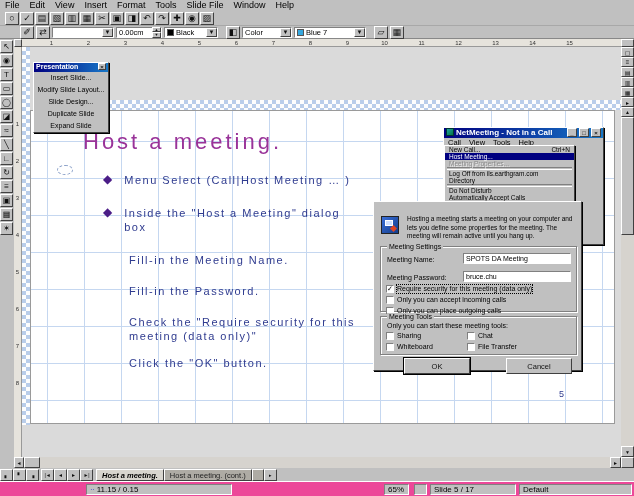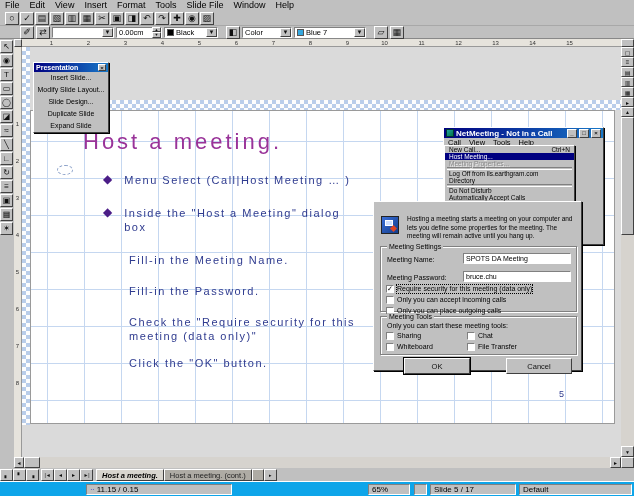--- a/index.html
+++ b/index.html
@@ -3,21 +3,21 @@
 <meta charset="utf-8">
 <style>
   *{margin:0;padding:0;box-sizing:border-box;}
   html,body{width:634px;height:496px;}
   body{font-family:"Liberation Sans",sans-serif;background:#c0c0c0;position:relative;overflow:hidden;}
   .abs{position:absolute;}
   .raised{background:#c0c0c0;border:1px solid;border-color:#ffffff #404040 #404040 #ffffff;}
   .sunken{border:1px solid;border-color:#808080 #ffffff #ffffff #808080;background:#ffffff;}
   .btn{display:flex;align-items:center;justify-content:center;font-size:8px;color:#111;cursor:default;}
   .icn{width:14px;height:13px;font-size:9px;}
-  .titlebar{background:linear-gradient(90deg,#000080,#1878c8);color:#fff;font-weight:bold;font-size:8px;display:flex;align-items:center;padding:0 2px;gap:2px;}
+  .titlebar{background:linear-gradient(90deg,#000080,#1878c8);color:#fff;font-weight:bold;font-size:8px;display:flex;align-items:flex-start;padding:0 2px;gap:2px;}
   .checker{background-color:#fdfdfd;background-image:
     linear-gradient(45deg,#b9cdea 25%,transparent 25%,transparent 75%,#b9cdea 75%),
     linear-gradient(45deg,#b9cdea 25%,transparent 25%,transparent 75%,#b9cdea 75%);
     background-size:8px 8px;background-position:0 0,4px 4px;}
   
   #menubar{left:0;top:0;width:634px;height:11px;display:flex;align-items:center;font-size:9px;background:#c0c0c0;}
   #menubar .mi{padding:16px 5px;line-height:11px;}
   
   #funcbar{left:0;top:11px;width:634px;height:15px;display:flex;align-items:center;background:#c0c0c0;border-bottom:1px solid #a8a8a8;}
   #urlcombo{margin-left:2px;width:230px;height:12px;display:flex;}
@@ -58,21 +58,21 @@
   #vviews{left:621px;top:47px;width:13px;display:flex;flex-direction:column;}
   #vviews .btn{height:10px;font-size:6px;}
   #hscroll{left:14px;top:457px;width:607px;height:11px;}
   
   #tabbar{left:0;top:468px;width:634px;height:13px;background:#c0c0c0;display:flex;align-items:flex-end;}
   .tbtn{width:13px;height:12px;font-size:5px;}
   .tab{height:12px;border:1px solid;border-color:#fff #404040 #404040 #fff;font-size:7.5px;padding:0 5px;display:flex;align-items:center;white-space:nowrap;overflow:hidden;}
   .tab.active{background:#d8d5ce;font-weight:bold;font-style:italic;}
   .tab.inactive{background:#aeaba4;color:#222;}
   
-  #statusbar{left:0;top:481px;width:634px;height:15px;background:#0ea5e9;border-top:1px solid #fff;font-size:8px;}
+  #statusbar{left:0;top:481px;width:634px;height:15px;background:#ec4899;border-top:1px solid #fff;font-size:8px;}
   .sfield{position:absolute;top:2px;height:11px;border:1px solid;border-color:#808080 #fff #fff #808080;background:#c0c0c0;line-height:9px;padding:0 3px;white-space:nowrap;overflow:hidden;}
   
   #toolbox{left:33px;top:62px;width:76px;background:#c0c0c0;border:1px solid;border-color:#fff #404040 #404040 #fff;box-shadow:1px 1px 0 #000;z-index:5;}
   #toolbox .titlebar{height:9px;font-size:7px;}
   #toolbox .titlebar .tclose{margin-left:auto;width:8px;height:7px;font-size:6px;}
   #toolbox .titem{font-size:7px;text-align:center;line-height:12px;height:12px;}
   
   #nmwin{left:443px;top:127px;width:161px;height:118px;background:#c0c0c0;border:1px solid;border-color:#fff #404040 #404040 #fff;box-shadow:1px 1px 0 #000;z-index:6;}
   #nmwin .titlebar{height:10px;}
   #nmwin .wbtn{width:10px;height:9px;font-size:6px;flex:none;}
@@ -287,21 +287,21 @@
       <span class="btn raised tbtn">►|</span>
     </span>
   <span class="tab active" style="margin-left:3px;max-width:106px">Host a meeting.</span>
   <span class="tab inactive" style="max-width:116px">Host a meeting. (cont.)</span>
   <span class="tab inactive" style="width:9px"></span>
   <span class="btn raised tbtn">▸</span>
 </div>
 
 <div class="abs" id="statusbar">
   <span class="sfield" style="left:86px;width:146px"><span style="color:#2233cc">∙∙</span> <span>11.15 / 0.15</span></span>
-  <span class="sfield" style="left:368px;width:42px">65%</span>
+  <span class="sfield" style="left:384px;width:25px">65%</span>
   <span class="sfield" style="left:414px;width:13px"></span>
   <span class="sfield" style="left:430px;width:86px">Slide 5 / 17</span>
   <span class="sfield" style="left:519px;width:113px">Default</span>
 </div>
 
 <div class="abs" id="toolbox">
   <div class="titlebar">
     <span>Presentation</span>
     <span class="btn raised tclose">×</span>
   </div>

